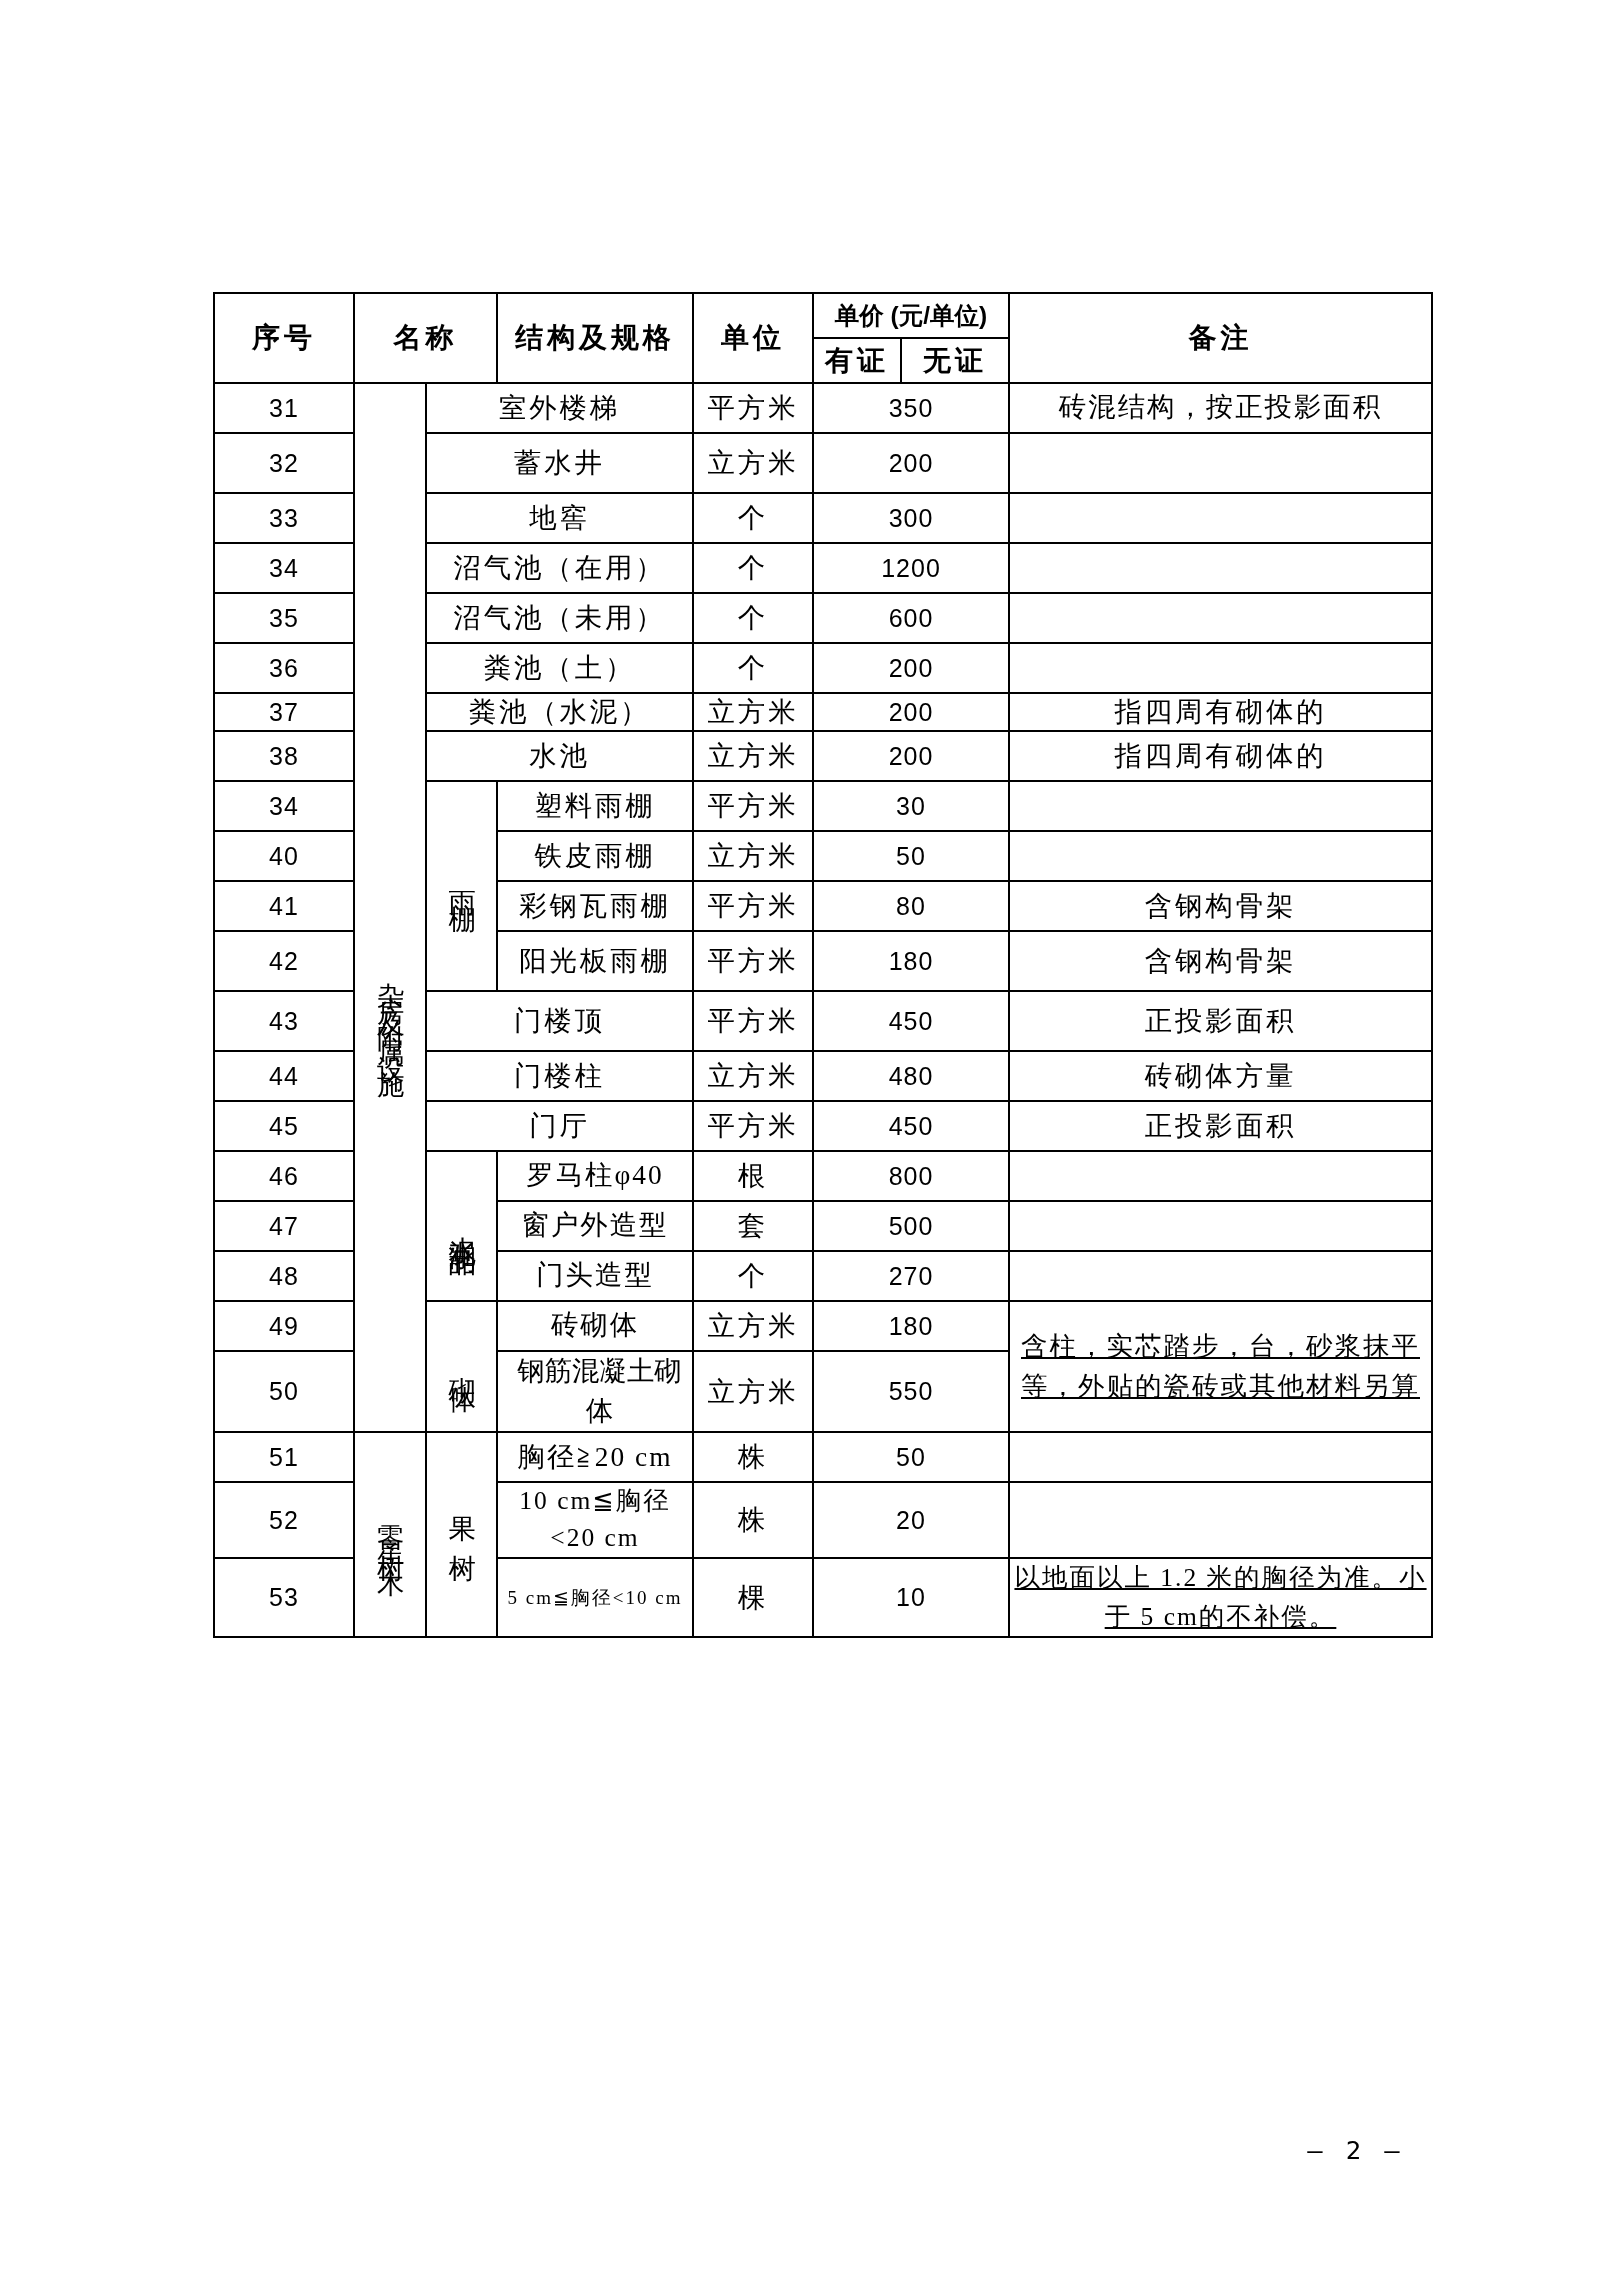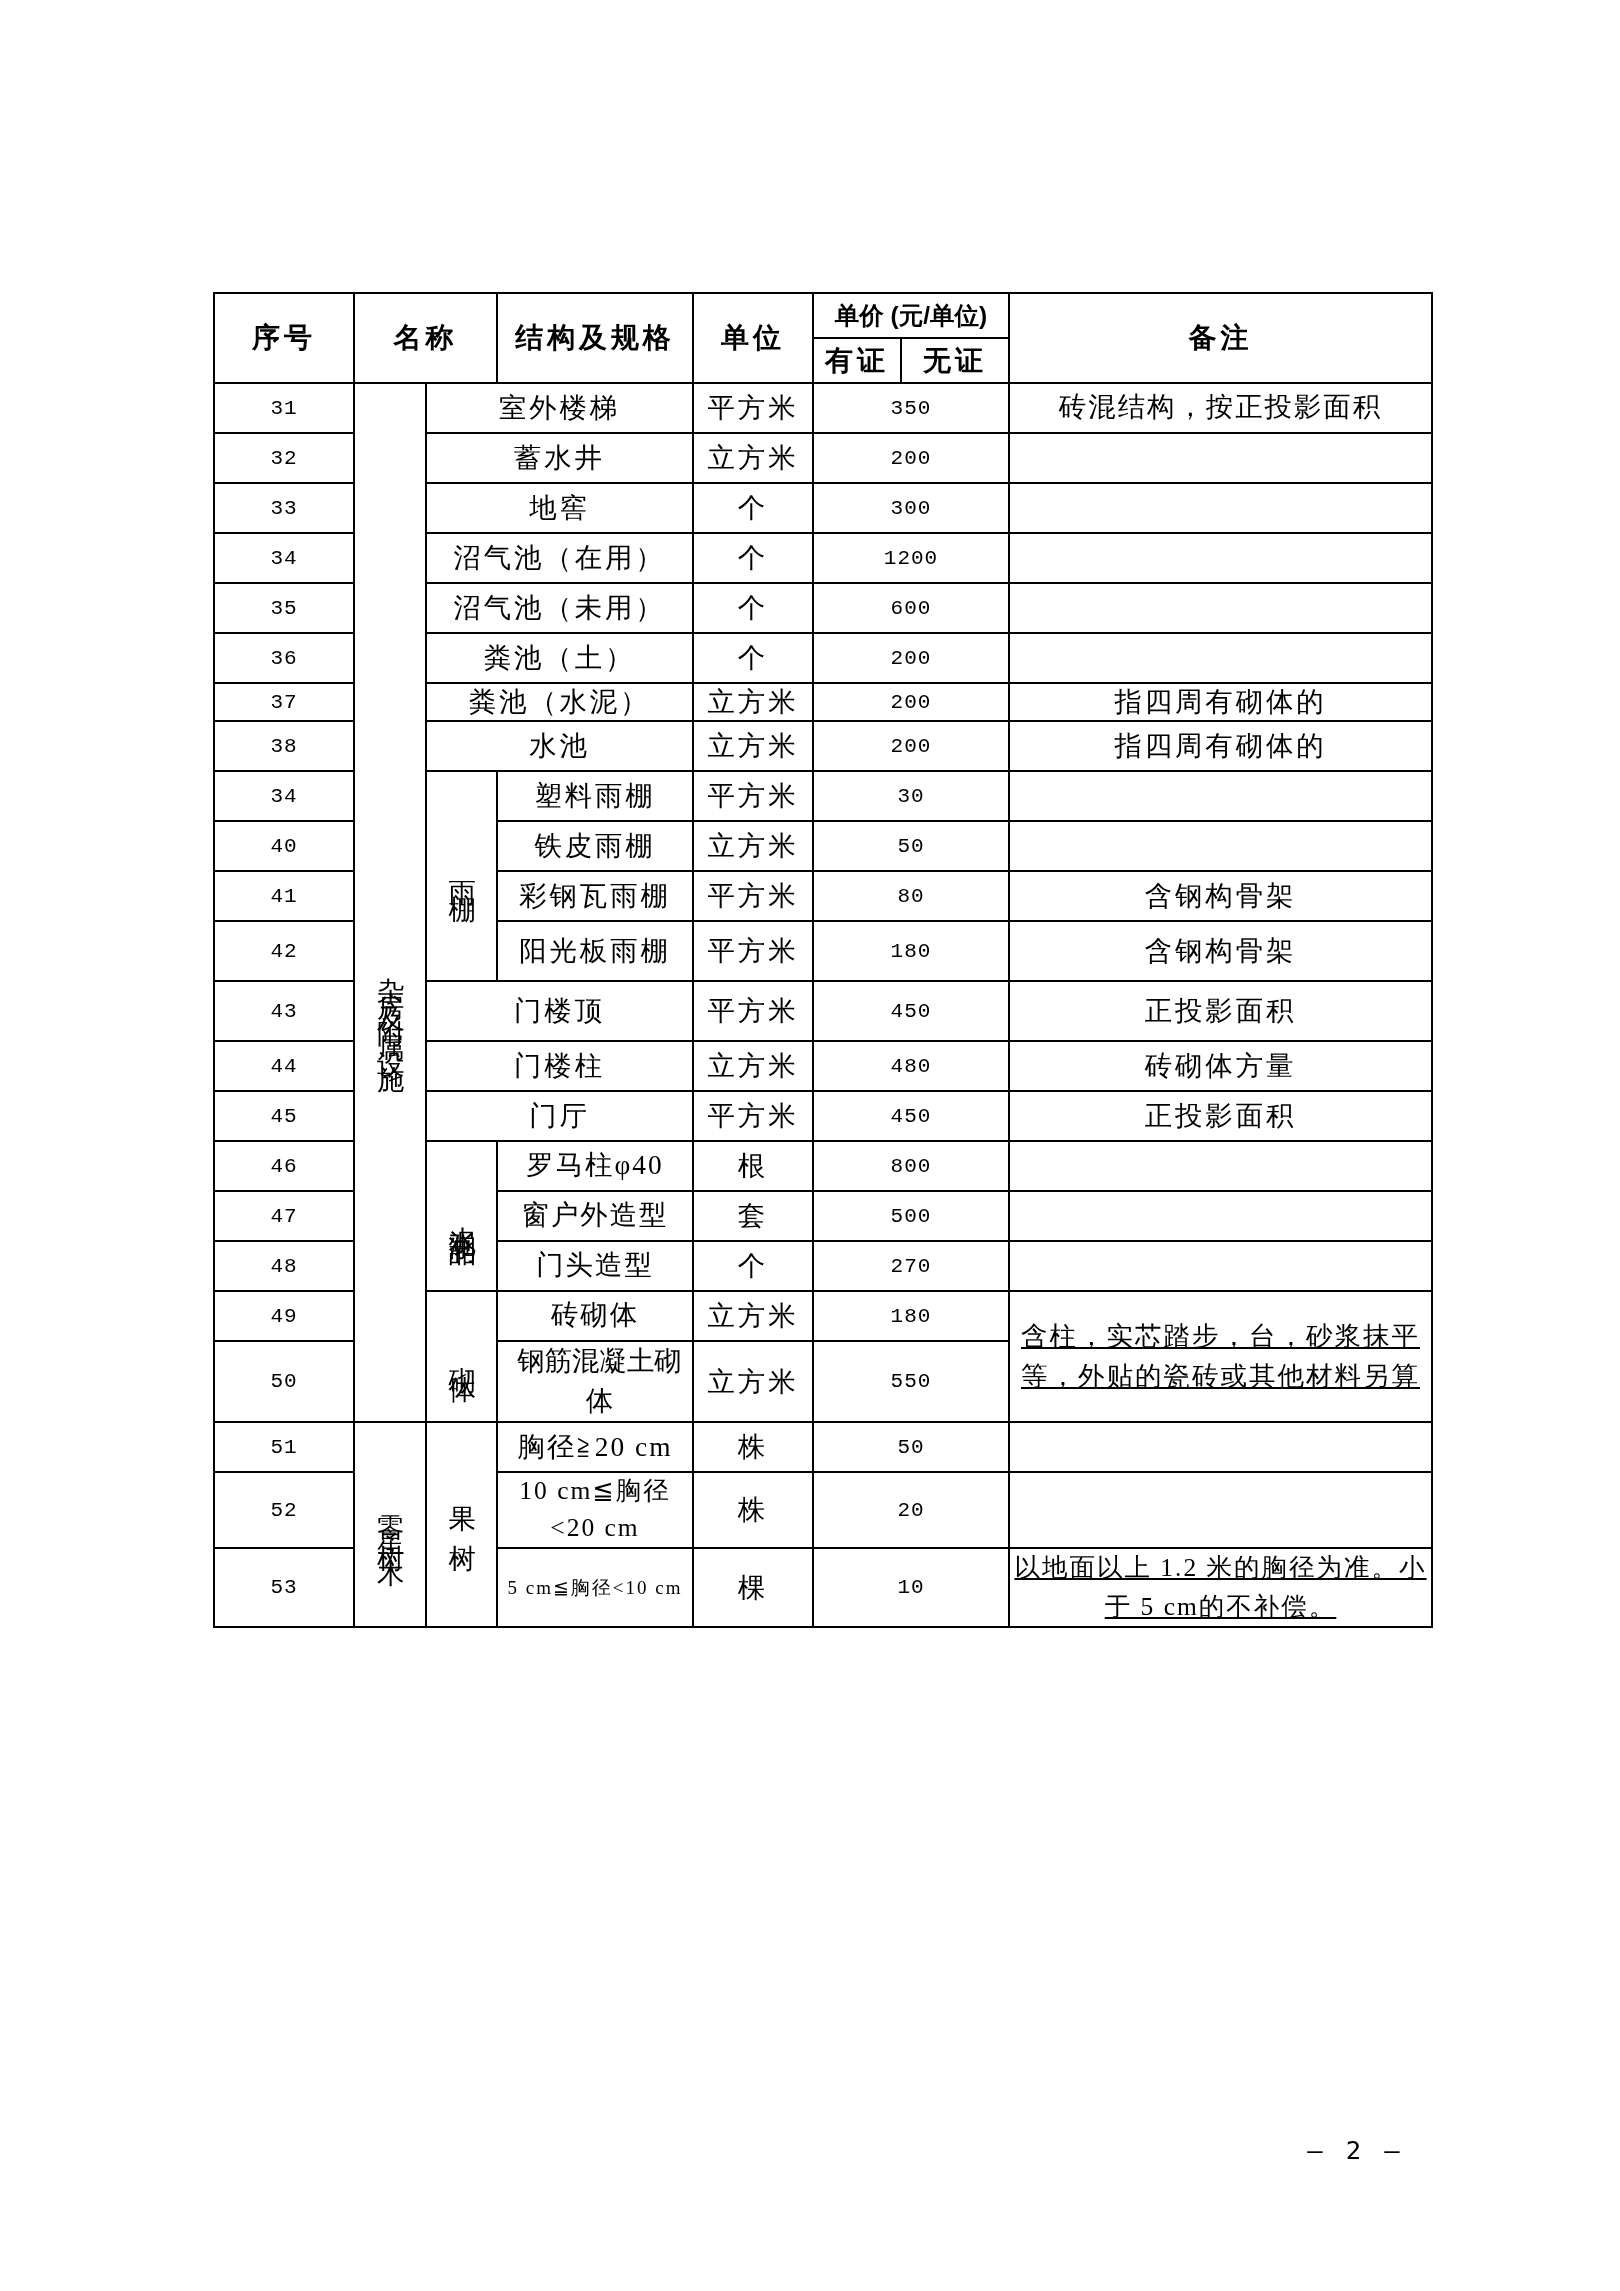--- a/index.html
+++ b/index.html
@@ -16,21 +16,21 @@
     border:2px solid #000;padding:0;text-align:center;vertical-align:middle;
     overflow:hidden;
   }
   .row-first td{border-top:2.9px solid #000;}
   .th{
     font-family:"Liberation Sans","DejaVu Sans",sans-serif;font-weight:600;
     font-size:28px;letter-spacing:3.9px;
   }
   .price-h{font-size:24.5px;letter-spacing:0;}
   .zh{font-size:27.4px;letter-spacing:2.9px;}
-  .num{font-family:Liberation Mono, monospace;font-size:21px;letter-spacing:1px;}
+  .num{font-family:Liberation Sans, sans-serif;font-size:25px;letter-spacing:1px;}
   .left{text-align:left;padding:2.9px 3.9px 2.9px 11.8px;letter-spacing:2px;line-height:1.45;border-radius:10px;}
   .rl{text-align:left;padding:2.9px 7.8px 2.9px 11.8px;letter-spacing:2px;line-height:1.5;font-size:26.5px;text-decoration:underline;}
   .rc{letter-spacing:2.9px;}
   .vcell span{
     display:inline-block;writing-mode:vertical-rl;text-orientation:upright;
     line-height:1;font-size:27.4px;
   }
   .ls15 span{letter-spacing:14.7px;}
   .ls4  span{letter-spacing:4.9px;}
   .ls7  span{letter-spacing:9.8px;}
@@ -72,21 +72,21 @@
 
   <tr style="height:50px" class="row-first">
     <td class="num">31</td>
     <td rowspan="20" class="vcell ls15 shift"><span>杂房及附属设施</span></td>
     <td colspan="2" class="zh">室外楼梯</td>
     <td class="zh">平方米</td>
     <td colspan="2" class="num">350</td>
     <td class="zh left">砖混结构，按正投影面积</td>
   </tr>
 
-  <tr style="height:50px">
+  <tr style="height:60px">
     <td class="num">32</td>
     <td colspan="2" class="zh">蓄水井</td>
     <td class="zh">立方米</td>
     <td colspan="2" class="num">200</td>
     <td class="zh"></td>
   </tr>
 
   <tr style="height:50px">
     <td class="num">33</td>
     <td colspan="2" class="zh">地窖</td>

